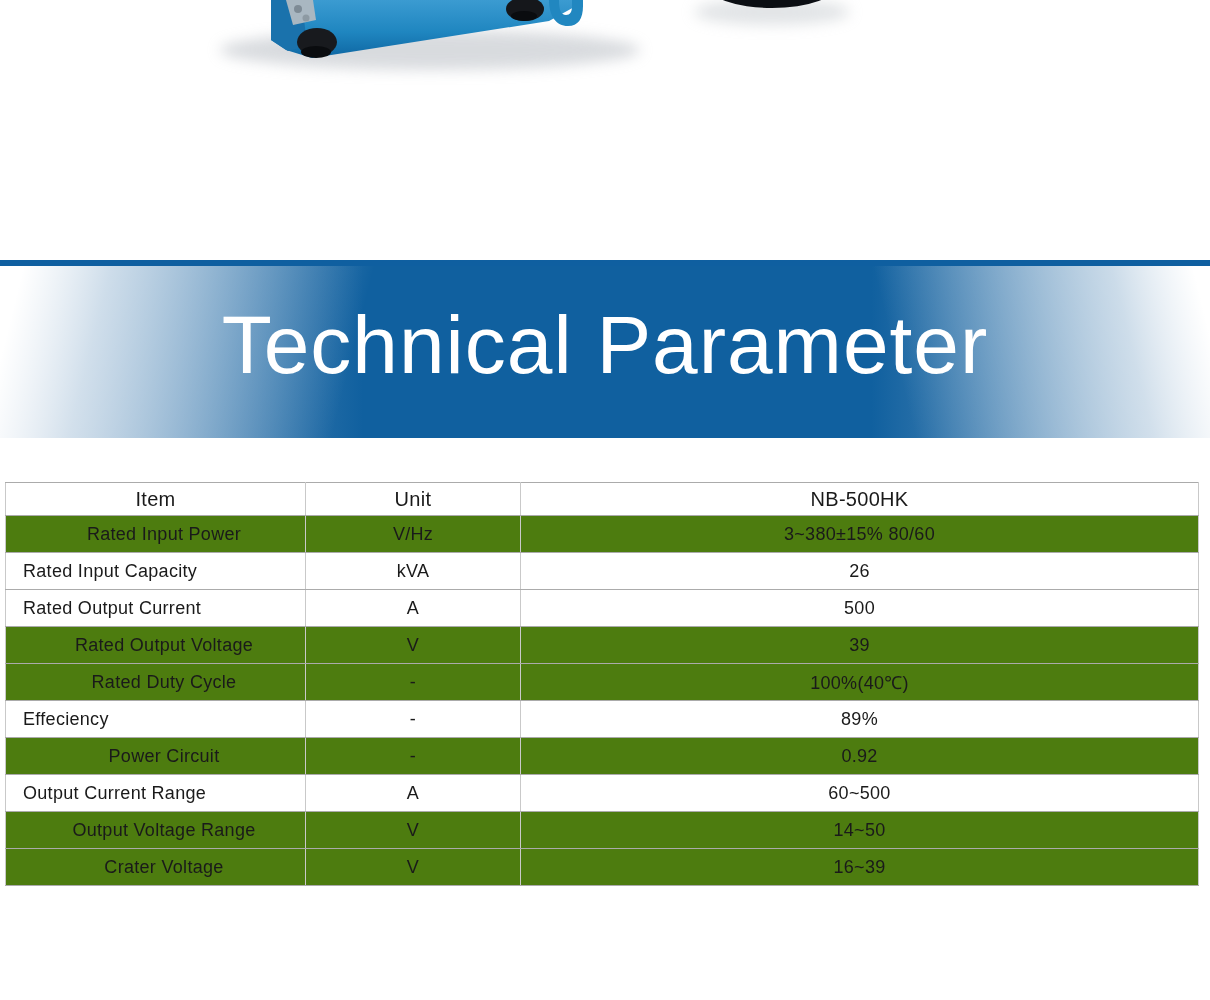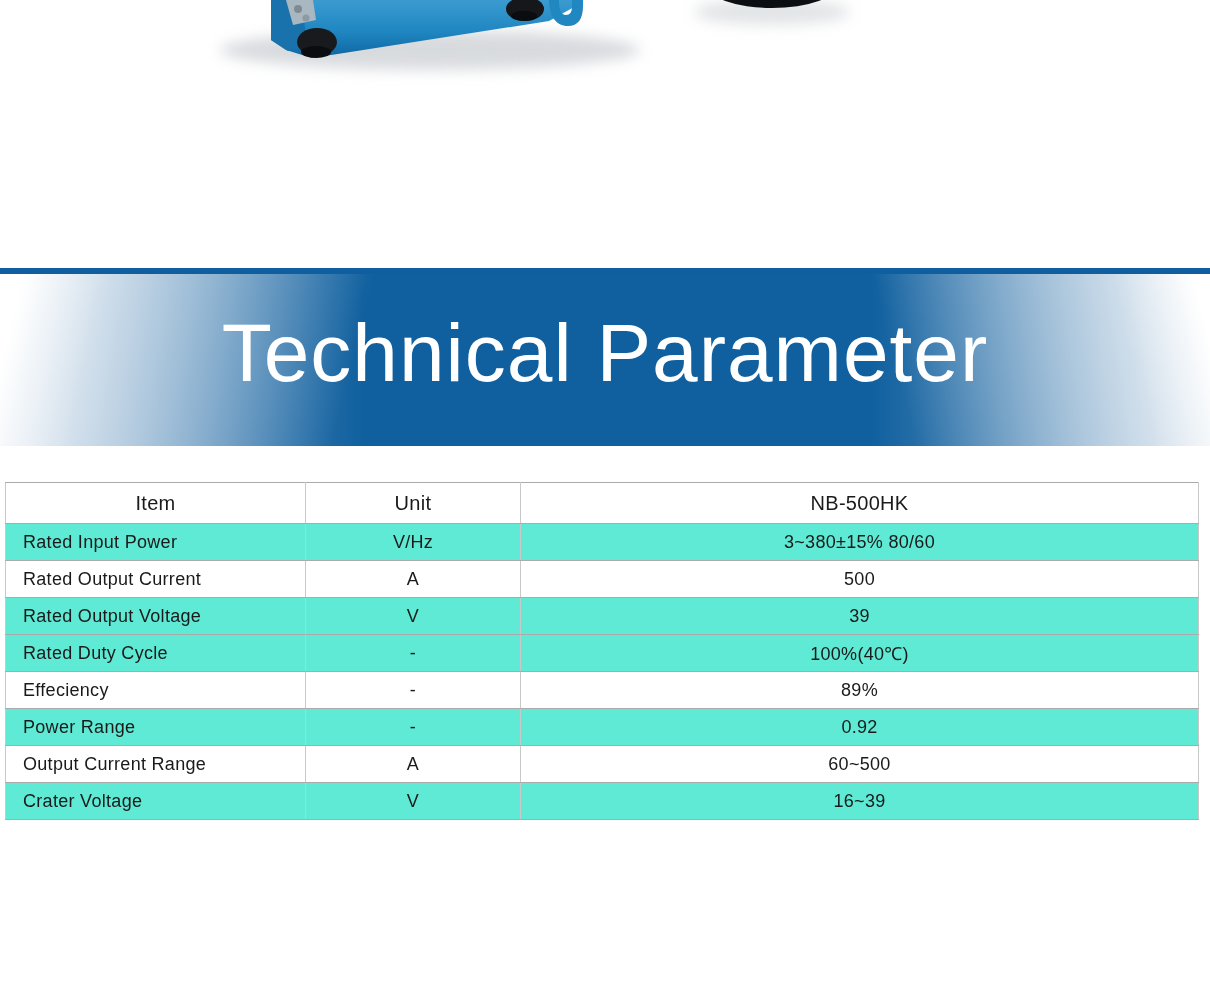--- a/index.html
+++ b/index.html
@@ -13,21 +13,21 @@
   }
 
   
   .hero {
     position: absolute; top: 0; left: 0;
     width: 1210px; height: 170px;
   }
 
   
   .banner {
-    position: absolute; top: 268px; left: 0;
+    position: absolute; top: 260px; left: 0;
     width: 1210px; height: 178px;
     display: flex; align-items: center; justify-content: center;
     background:
       linear-gradient(180deg, #0f5fa0 0, #0f5fa0 6px, rgba(15,95,160,0) 6px),
       linear-gradient(104deg, #ffffff 2%, rgba(255,255,255,0.65) 9%, rgba(255,255,255,0) 30%),
       linear-gradient(256deg, #ffffff 1.5%, rgba(255,255,255,0.6) 8%, rgba(255,255,255,0) 27%),
       linear-gradient(90deg, #9cb8d3 0%, #10609f 30%, #10609f 72%, #a9c2d9 100%);
   }
   .banner-title {
     margin: 0; padding-bottom: 8px;
@@ -56,24 +56,24 @@
     border-bottom: 1px solid #ababab;
     border-left: 1px solid #c9c9c9;
     border-right: 1px solid #c9c9c9;
     text-align: center;
     vertical-align: middle;
     font-weight: 400;
     letter-spacing: 0.3px;
     padding: 0;
   }
   table.spec { border: 1px solid #a5a5a5; }
-  table.spec th { height: 41px; font-size: 20px; background: #ffffff; }
+  table.spec th { height: 33px; font-size: 20px; background: #ffffff; }
   table.spec td { height: 37px; font-size: 18px; }
   table.spec td.item { text-align: left; padding-left: 17px; }
-  table.spec tr.shaded td { background: #5eead4; }
+  table.spec tr.shaded td { background: #4d7c0f; text-align: center; }
 </style>
 </head>
 <body>
 
 <div class="hero">
   <svg width="1210" height="170" viewBox="0 0 1210 170" aria-hidden="true">
     <defs>
       <linearGradient id="mbody" x1="0" y1="0" x2="0" y2="1">
         <stop offset="0" stop-color="#3b9bd1"></stop>
         <stop offset="0.55" stop-color="#1f86c0"></stop>
@@ -122,48 +122,58 @@
       <th>NB-500HK</th>
     </tr>
   </thead>
   <tbody>
       <tr class="shaded">
         <td class="item">Rated Input Power</td>
         <td class="unit">V/Hz</td>
         <td class="value">3~380±15% 80/60</td>
       </tr>
       <tr>
+        <td class="item">Rated Input Capacity</td>
+        <td class="unit">kVA</td>
+        <td class="value">26</td>
+      </tr>
+      <tr>
         <td class="item">Rated Output Current</td>
         <td class="unit">A</td>
         <td class="value">500</td>
       </tr>
       <tr class="shaded">
         <td class="item">Rated Output Voltage</td>
         <td class="unit">V</td>
         <td class="value">39</td>
       </tr>
       <tr class="shaded">
         <td class="item">Rated Duty Cycle</td>
         <td class="unit">-</td>
         <td class="value">100%(40℃)</td>
       </tr>
       <tr>
         <td class="item">Effeciency</td>
         <td class="unit">-</td>
         <td class="value">89%</td>
       </tr>
       <tr class="shaded">
-        <td class="item">Power Range</td>
+        <td class="item">Power Circuit</td>
         <td class="unit">-</td>
         <td class="value">0.92</td>
       </tr>
       <tr>
         <td class="item">Output Current Range</td>
         <td class="unit">A</td>
         <td class="value">60~500</td>
+      </tr>
+      <tr class="shaded">
+        <td class="item">Output Voltage Range</td>
+        <td class="unit">V</td>
+        <td class="value">14~50</td>
       </tr>
       <tr class="shaded">
         <td class="item">Crater Voltage</td>
         <td class="unit">V</td>
         <td class="value">16~39</td>
       </tr>
     </tbody>
 </table>
 
 </body></html>

